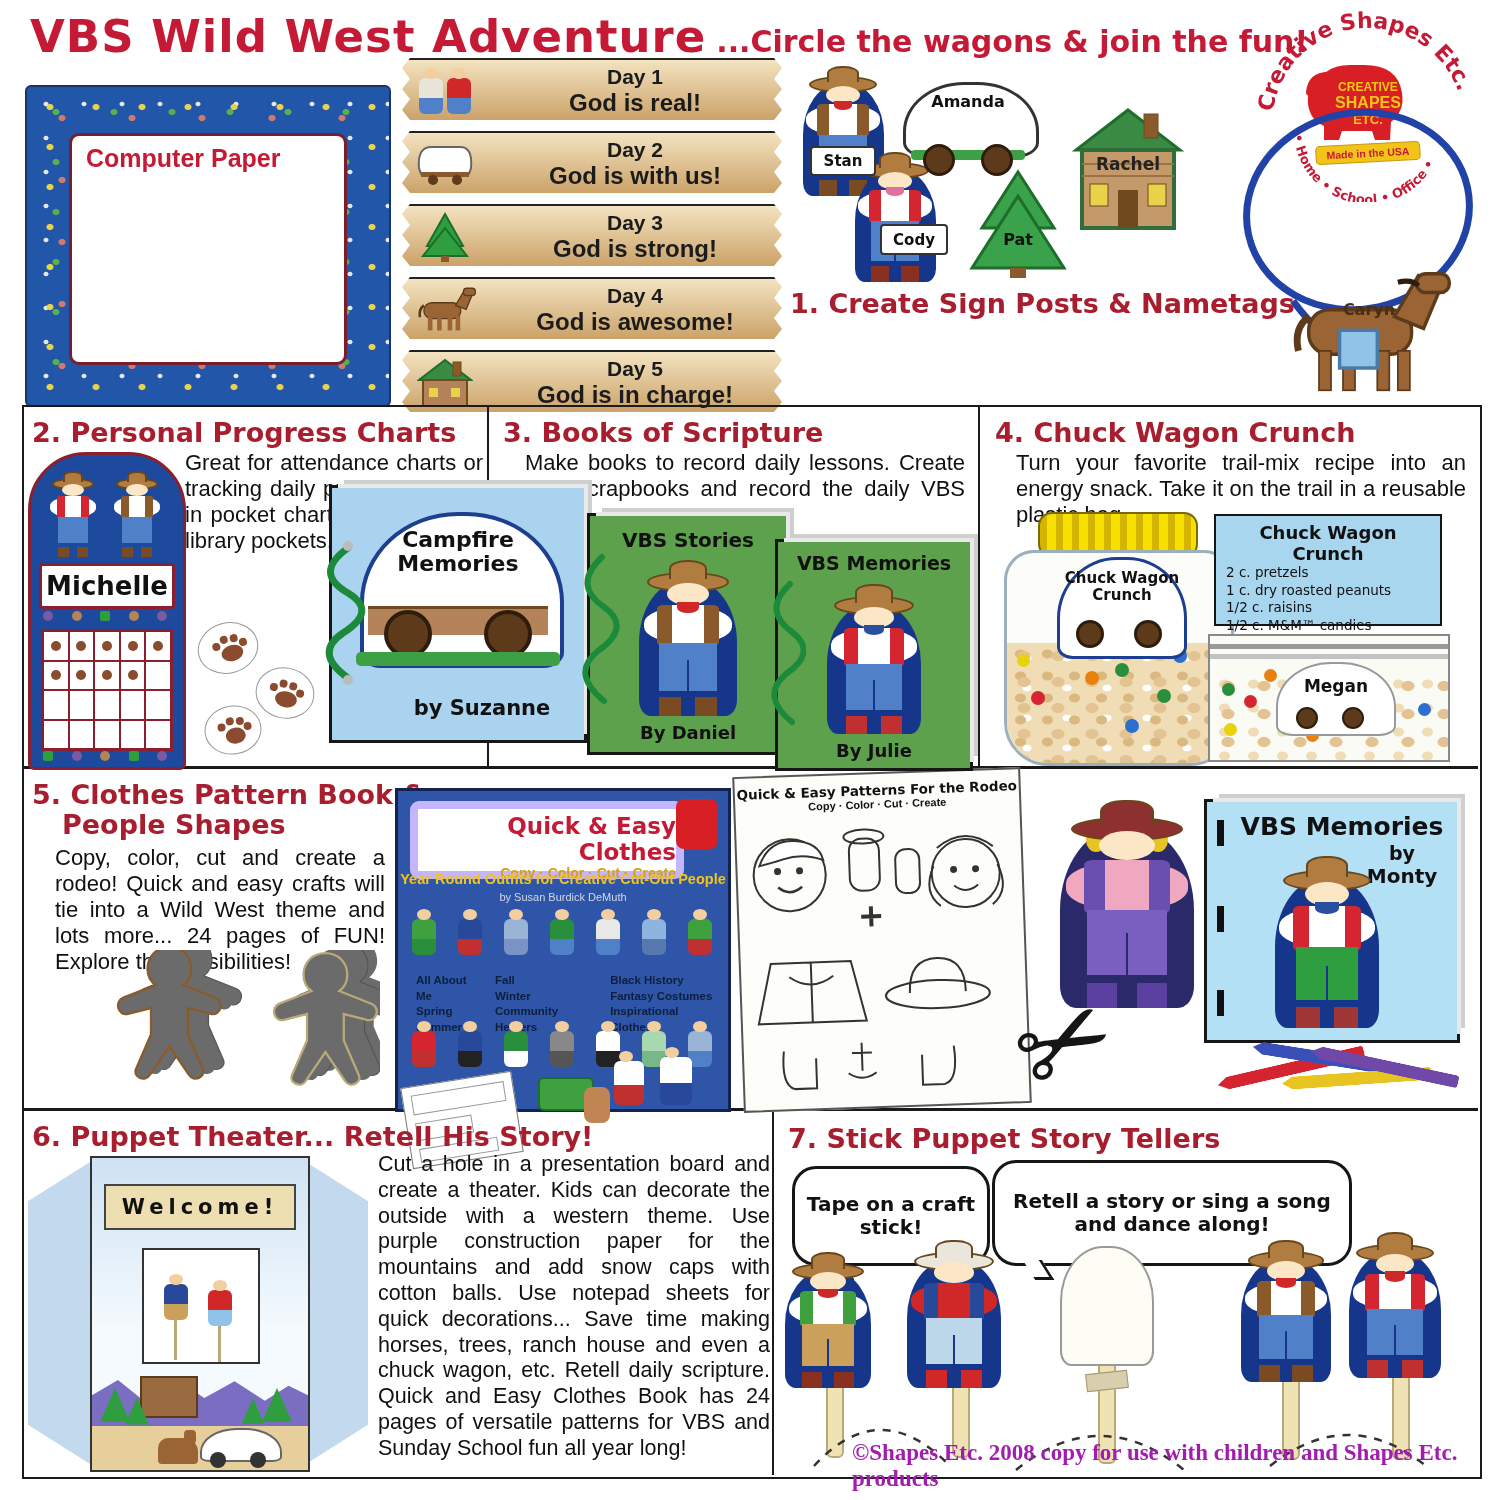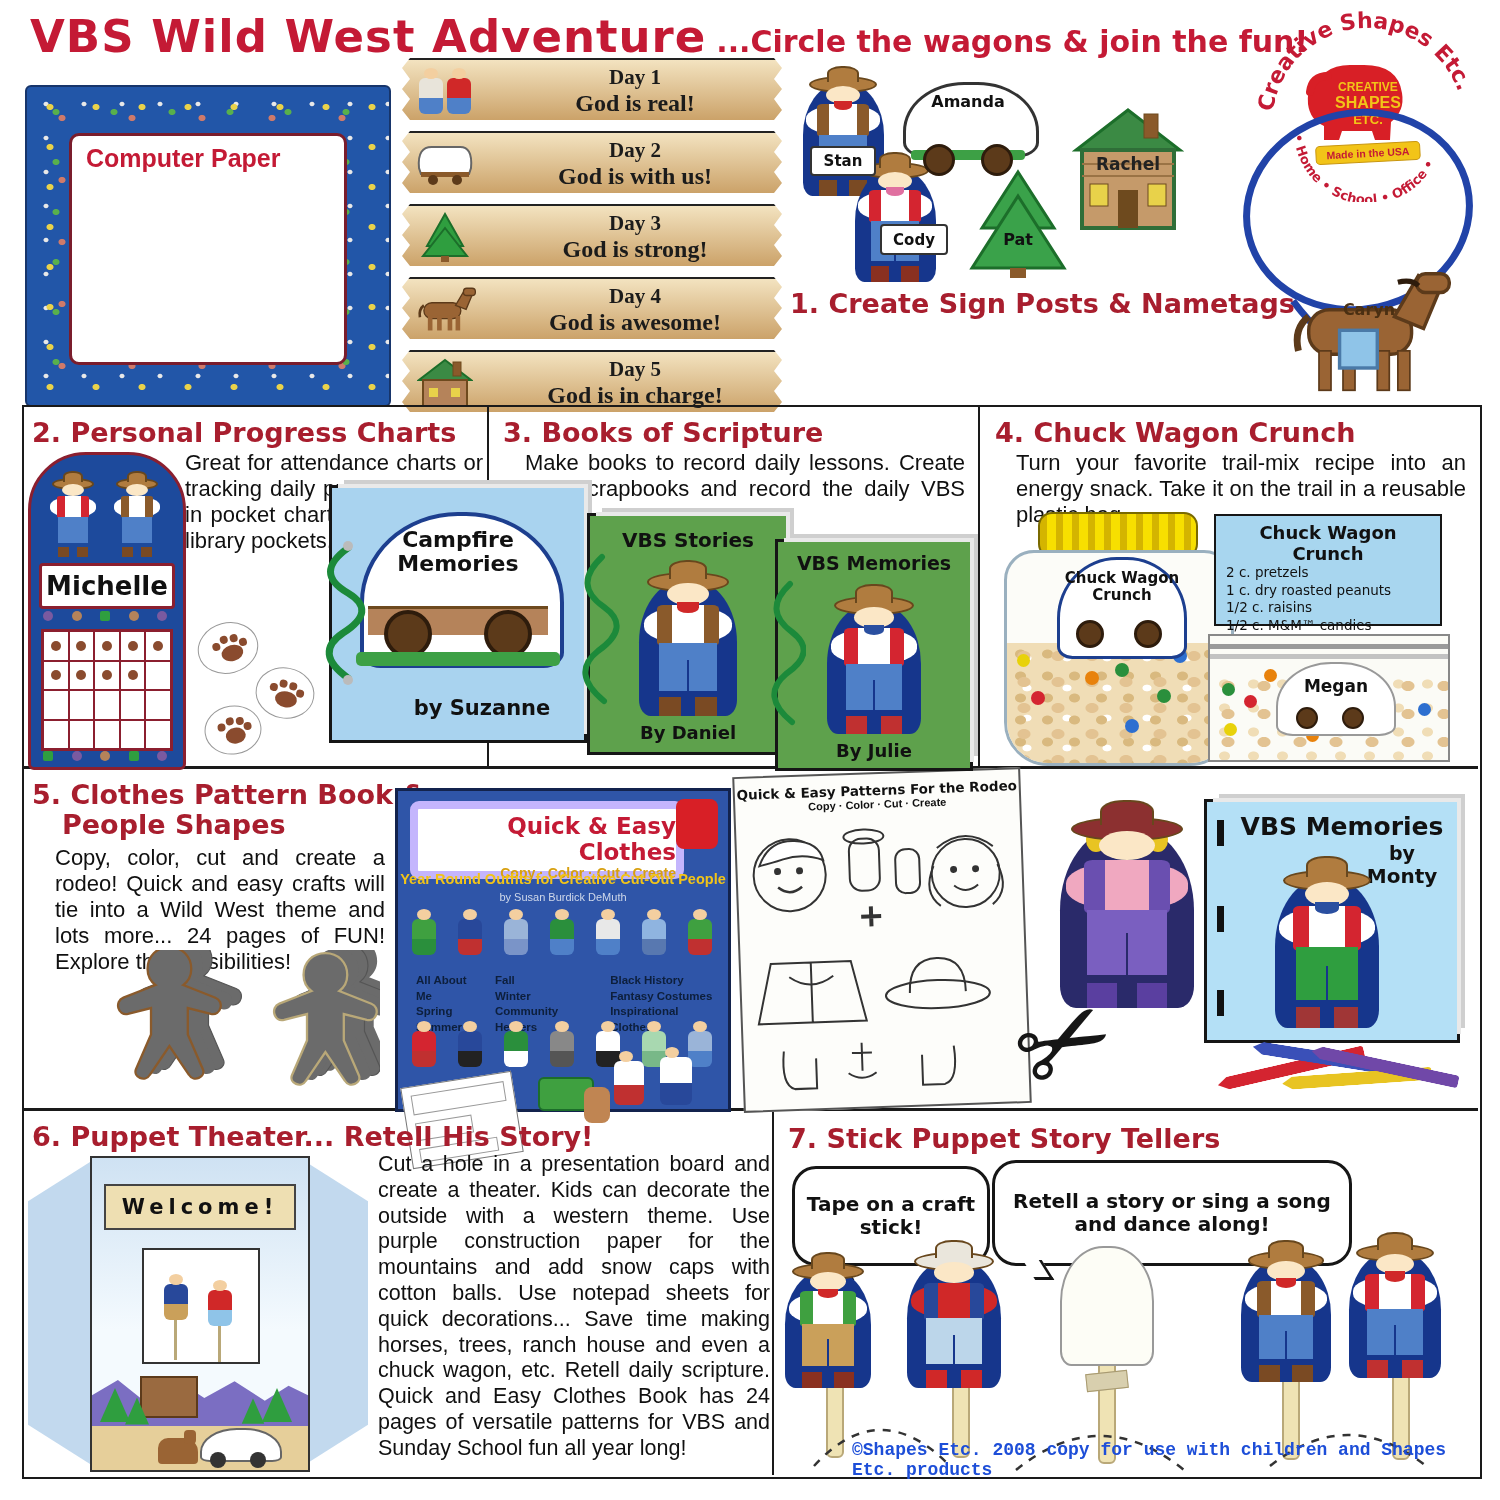--- a/index.html
+++ b/index.html
@@ -20,21 +20,21 @@
       radial-gradient(#cf7a6a 3px,transparent 4px),radial-gradient(#e8e8e8 2px,transparent 3px);
     background-size:46px 40px,58px 50px,70px 62px,38px 34px;}
   .cpinner{position:absolute;left:42px;right:42px;top:46px;bottom:40px;background:#fff;
     border:3px solid #7a1d2c;border-radius:10px;padding:8px 12px 8px 14px;}
   
   .banner{display:flex;align-items:center;background:linear-gradient(#f3e3c0,#caa066);
     border-top:2px solid #222;border-bottom:2px solid #222;
     clip-path:polygon(8px 0,372px 0,380px 10px,372px 21px,380px 31px,372px 41px,380px 52px,372px 62px,
       8px 62px,0 52px,8px 41px,0 31px,8px 21px,0 10px);}
   .bicon{width:86px;display:flex;align-items:center;justify-content:center;}
-  .btxt{flex:1;text-align:center;font-family:Liberation Serif, serif;font-weight:bold;color:#1b1b1b;}
+  .btxt{flex:1;text-align:center;font-family:Liberation Sans, sans-serif;font-weight:bold;color:#1b1b1b;}
   .bday{font-size:21px;}.bverse{font-size:24px;}
   
   .kid{position:absolute;}
   .kid>div{position:absolute;}
   .kid .blob{left:5%;right:5%;top:13%;bottom:0;background:var(--line,#16368c);border-radius:46% 46% 12% 12%;}
   .kid .brim{top:8%;left:12%;right:12%;height:10%;background:var(--hat,#b07c3f);border:2px solid #68471d;border-radius:50%;}
   .kid .crown{top:0;left:32%;right:32%;height:11%;background:var(--hat,#b07c3f);border:2px solid #68471d;border-bottom:none;border-radius:45% 45% 0 0;}
   .kid .arms{top:30%;left:9%;right:9%;height:23%;background:var(--arm,#fff);border-radius:45%;}
   .kid .face{top:15%;left:31%;right:31%;height:14%;background:#fbe7c6;border-radius:50%;}
   .kid .torso{top:29%;left:21%;right:21%;height:26%;border-radius:10%;
@@ -732,15 +732,15 @@
   </div>
 
   <svg class="a" style="left:800px;top:1388px;" width="660" height="86" viewBox="0 0 660 86">
     <g fill="none" stroke="#333" stroke-width="2.5" stroke-dasharray="8 8">
       <path d="M14 78 Q80 6 150 78"></path>
       <path d="M216 82 Q300 14 384 82"></path>
       <path d="M470 78 Q548 16 626 78"></path>
     </g>
   </svg>
 
-  <div class="a" style="left:852px;top:1440px;width:620px;font-family:Liberation Mono, monospace;font-weight:bold;font-size:18px;color:#1d4ed8;">©Shapes Etc. 2008 copy for use with children and Shapes Etc. products</div>
+  <div class="a" style="left:852px;top:1440px;width:620px;font-family:Liberation Serif, serif;font-weight:bold;font-size:23px;color:#a21caf;">©Shapes Etc. 2008 copy for use with children and Shapes Etc. products</div>
 
 </div>
 
 </body></html>

